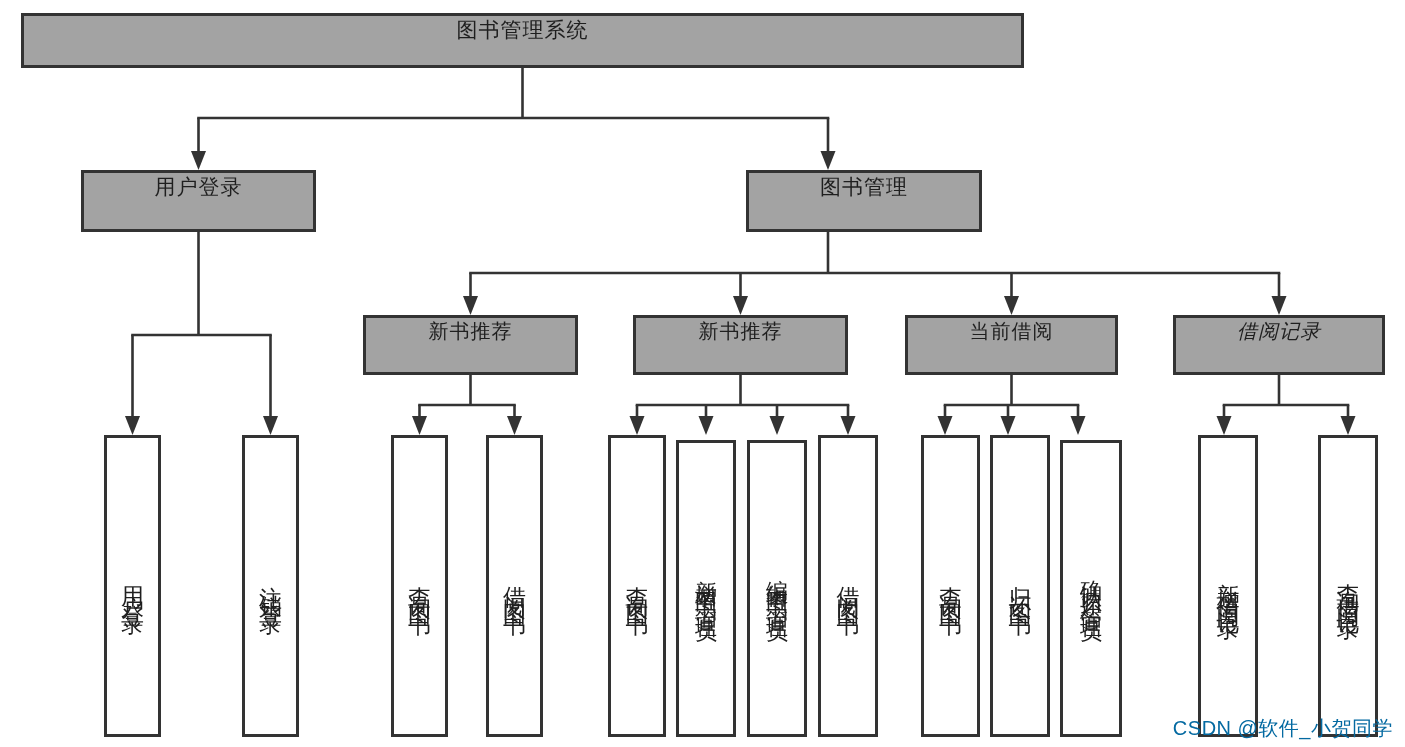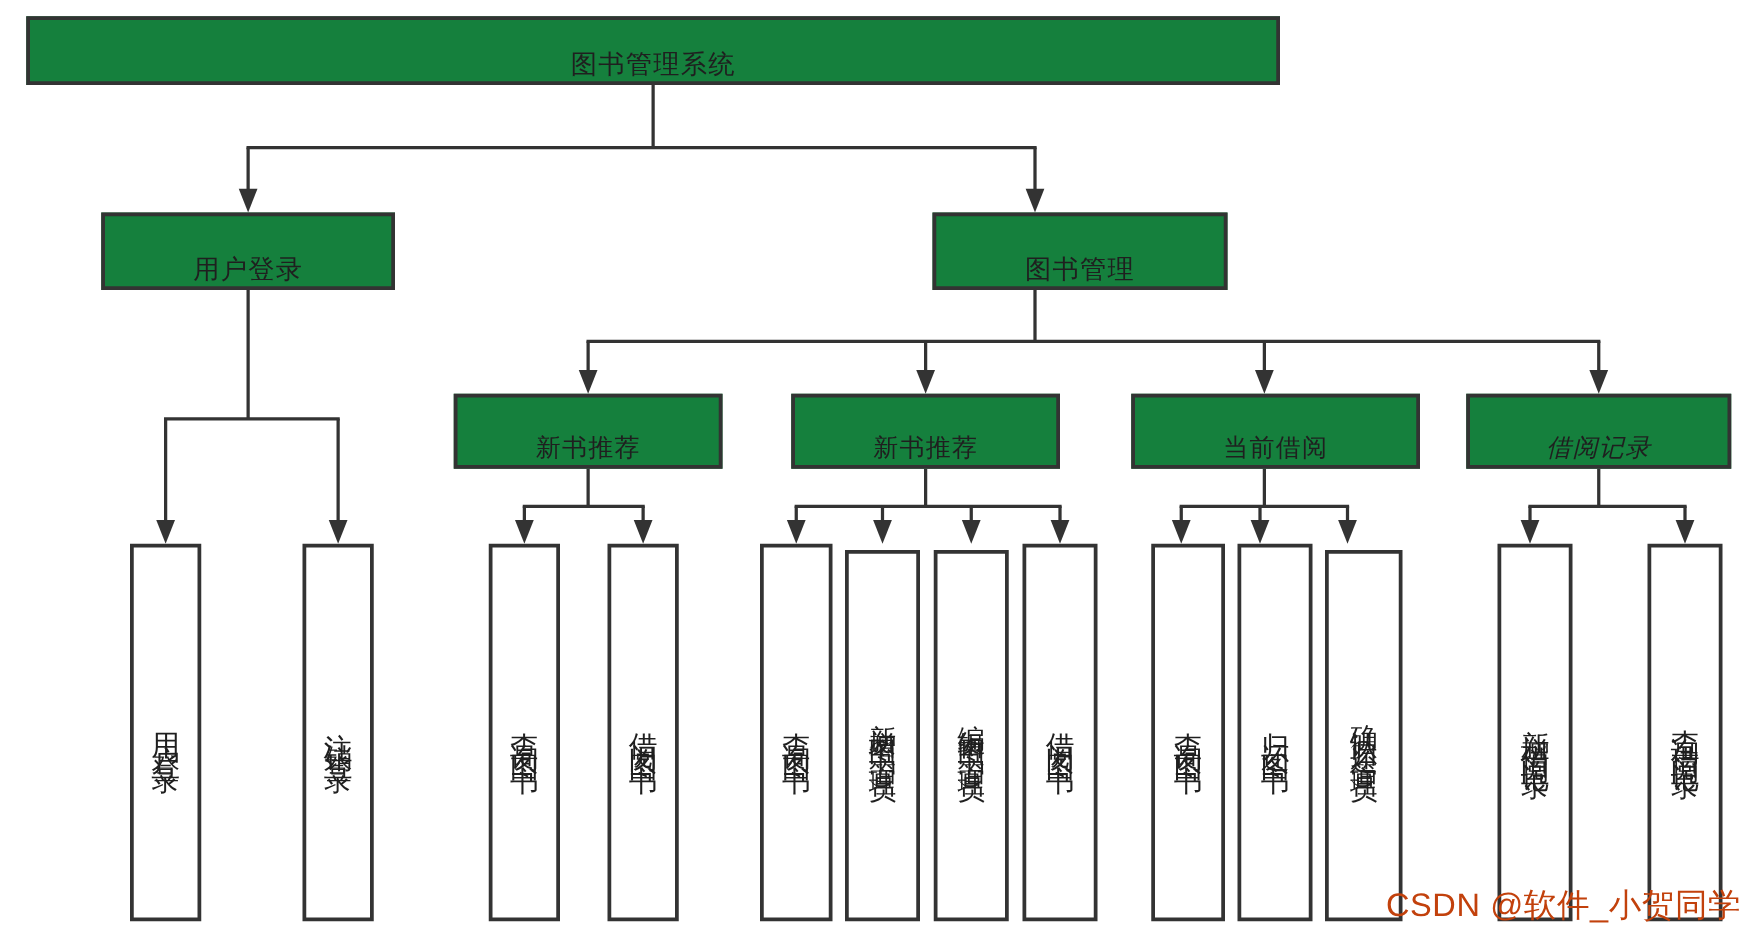--- a/index.html
+++ b/index.html
@@ -19,23 +19,23 @@
     position: absolute;
     left: 0; top: 0;
     width: 1405px;
     height: 747px;
     pointer-events: none;
   }
   .node {
     position: absolute;
     box-sizing: border-box;
     border: 3px solid #333333;
-    background: #15803d;
+    background: #a3a3a3;
     display: flex;
-    align-items: flex-end;
+    align-items: flex-start;
     justify-content: center;
     color: #1f1f1f;
     font-size: 21px;
     letter-spacing: 1px;
     white-space: nowrap;
   }
   .leaf {
     position: absolute;
     box-sizing: border-box;
     border: 3px solid #333333;
@@ -49,22 +49,22 @@
   .leaf .vtext {
     writing-mode: vertical-lr;
     text-orientation: mixed;
     letter-spacing: 9px;
     line-height: 1;
   }
   .watermark {
     position: absolute;
     right: 12px;
     bottom: 5px;
-    color: #c2410c;
-    font-size: 26px;
+    color: #0369a1;
+    font-size: 20px;
     letter-spacing: 0.5px;
   }
 </style>
 </head>
 <body>
 
 <div id="canvas">
 
   <svg id="connectors" viewBox="0 0 1405 747" xmlns="http://www.w3.org/2000/svg">
       <line x1="522.5" y1="68" x2="522.5" y2="118" stroke="#333333" stroke-width="2.6"></line>
@@ -131,21 +131,21 @@
   <div class="node" style="left:710px; top:170px; width:236px; height:62px;margin-left:36px;">
     <span>图书管理</span>
   </div>
 
   <div class="node" style="left:363px; top:315px; width:215px; height:60px; font-size:20px;">
     <span>新书推荐</span>
   </div>
   <div class="node" style="left:633px; top:315px; width:215px; height:60px; font-size:20px;">
     <span>新书推荐</span>
   </div>
-  <div class="node" style="left:905px; top:315px; width:231px; height:60px; font-size:20px;">
+  <div class="node" style="left:905px; top:315px; width:213px; height:60px; font-size:20px;">
     <span>当前借阅</span>
   </div>
   <div class="node" style="left:1173px; top:315px; width:212px; height:60px; font-size:20px;font-style:italic;">
     <span>借阅记录</span>
   </div>
 
   <div class="leaf" style="left:104px; top:435px; width:57px; height:302px;">
     <span class="vtext">用户登录</span>
   </div>
   <div class="leaf" style="left:242px; top:435px; width:57px; height:302px;">

